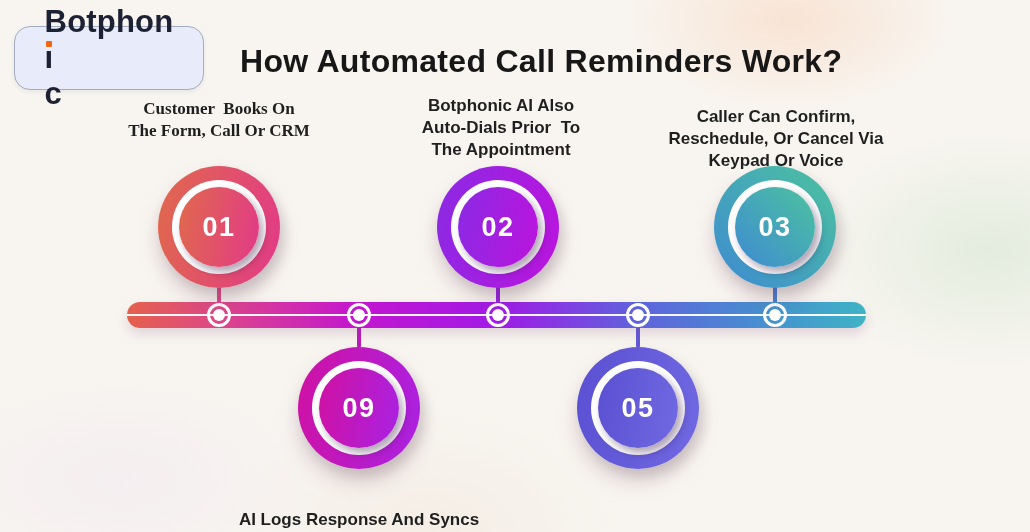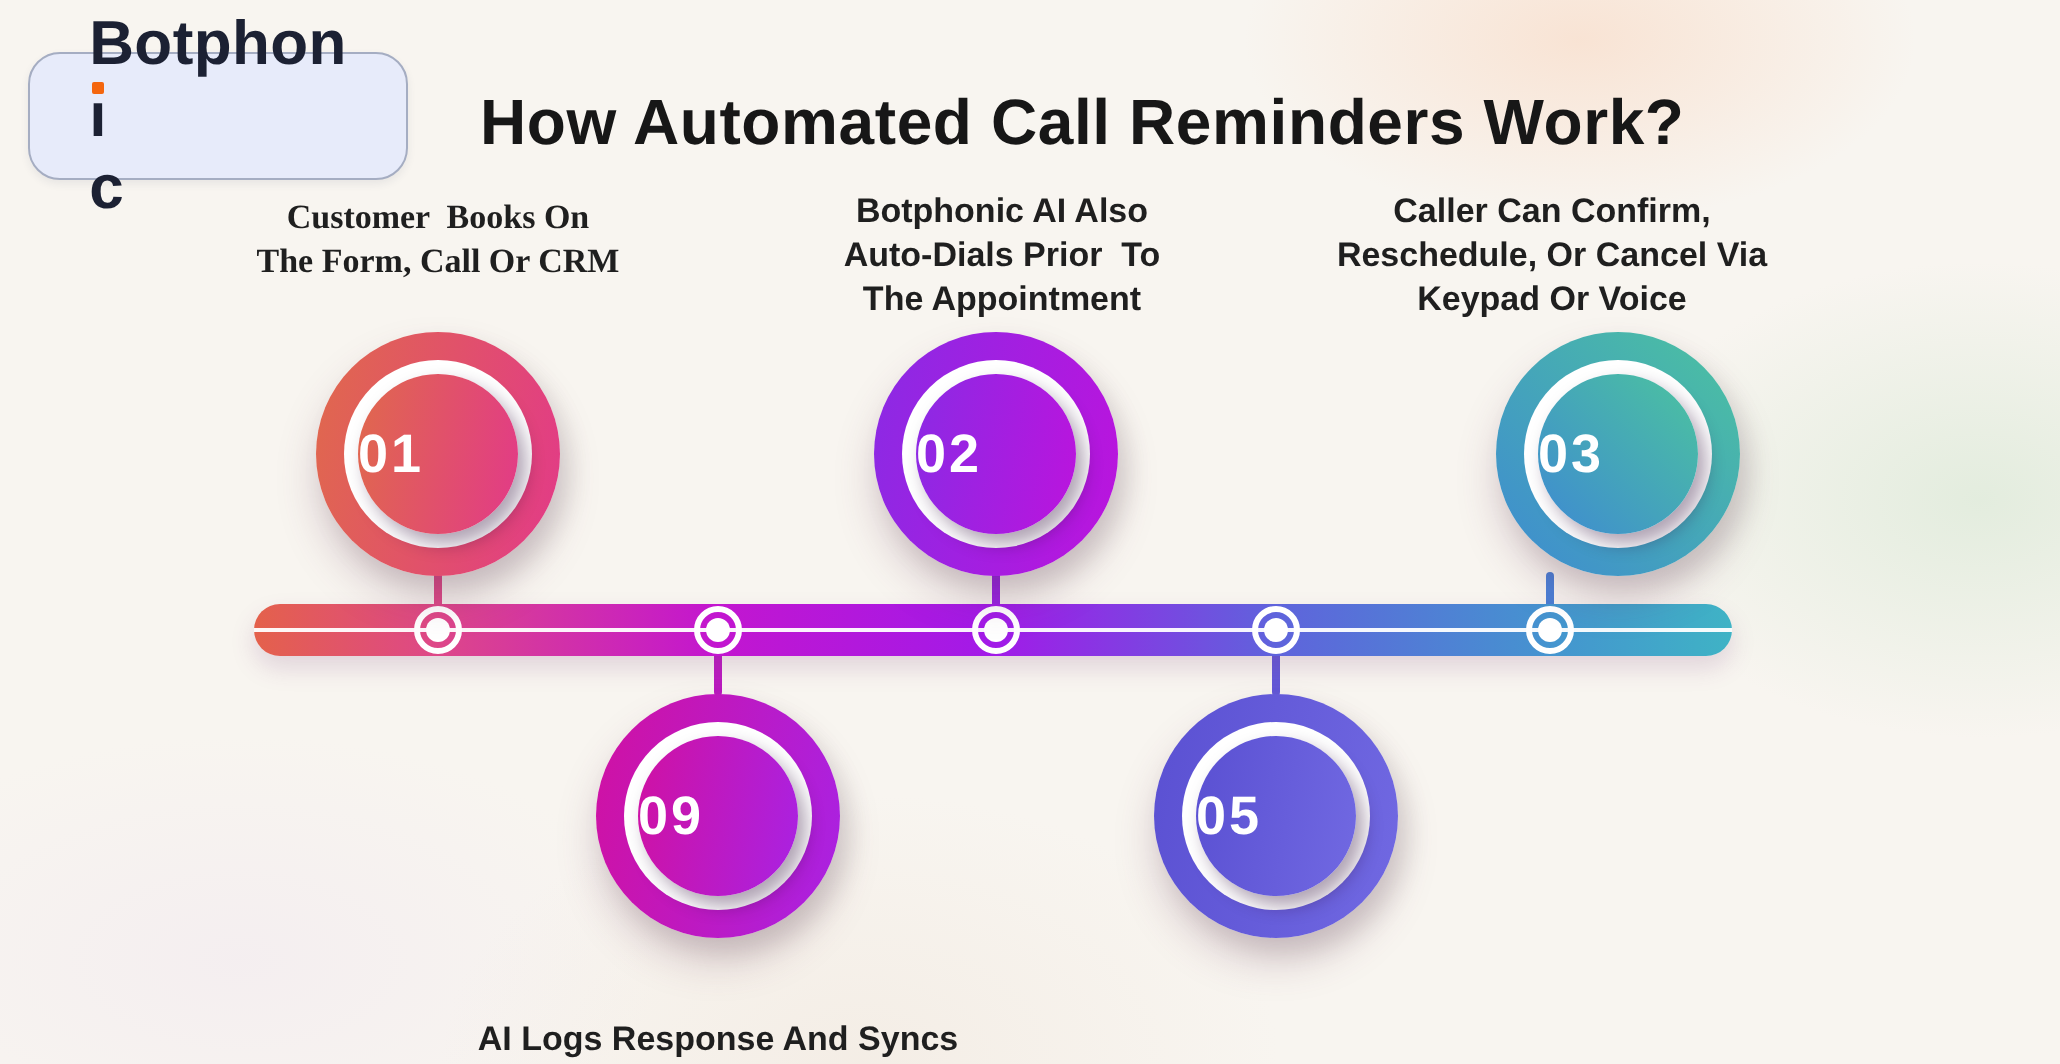--- a/index.html
+++ b/index.html
@@ -84,43 +84,43 @@
     box-shadow:0 12px 20px rgba(110,60,90,0.22), 5px 7px 12px rgba(0,0,0,0.10);
     z-index:4;
   }
   .node-white{
     width:94px;height:94px;border-radius:50%;background:#ffffff;
     display:flex;align-items:center;justify-content:center;
   }
   .node-core{
     width:80px;height:80px;border-radius:50%;
     background:linear-gradient(var(--c-angle), var(--c-from), var(--c-to));
-    display:flex;align-items:center;justify-content:flex-start;
+    display:flex;align-items:center;justify-content:center;
     box-shadow:4px 5px 9px rgba(45,10,55,0.38);
   }
   .node-number{
     color:#ffffff;font-size:27px;font-weight:700;letter-spacing:1.5px;
   }
 
   
   .step-label{
     position:absolute;transform:translateX(-50%);
     font-size:17px;font-weight:700;color:#1f1f1f;
     line-height:22px;text-align:center;white-space:pre-wrap;
     z-index:5;
   }
   .lbl-1{left:219px;top:98px;font-family:Liberation Serif, serif;}
   .lbl-2{left:501px;top:95px;}
-  .lbl-3{left:776px;top:95px;}
+  .lbl-3{left:776px;top:106px;}
   .lbl-4{left:359px;top:475px;margin-top:34px;}
   .lbl-5{left:639px;top:475px;}
 
   .node-1{left:158px;top:166px;}
   .node-2{left:437px;top:166px;}
-  .node-3{left:748px;top:166px;}
+  .node-3{left:714px;top:166px;}
   .node-4{left:298px;top:347px;}
   .node-5{left:577px;top:347px;}
 
   .conn-1{left:217px;top:286px;height:30px;}
   .conn-2{left:496px;top:286px;height:30px;}
   .conn-3{left:773px;top:286px;height:30px;}
   .conn-4{left:357px;top:314px;height:34px;}
   .conn-5{left:636px;top:314px;height:34px;}
 
   .dot-1{left:80px;}

